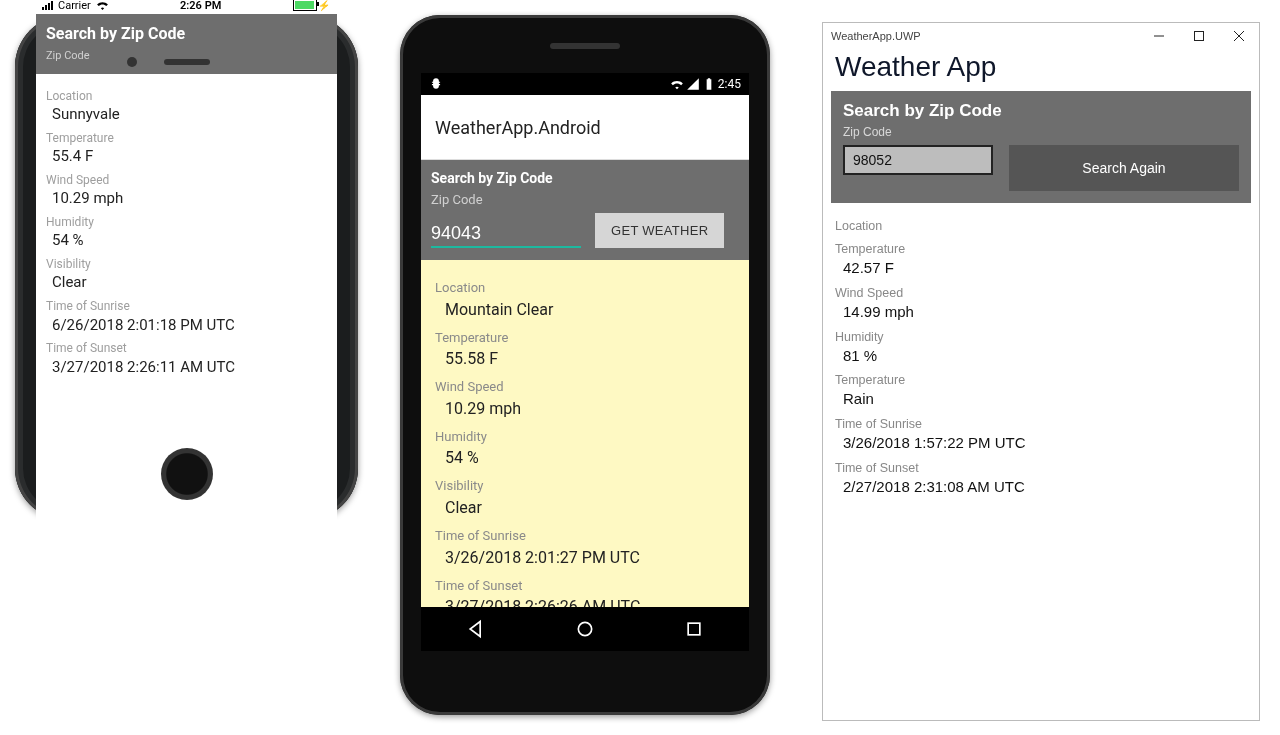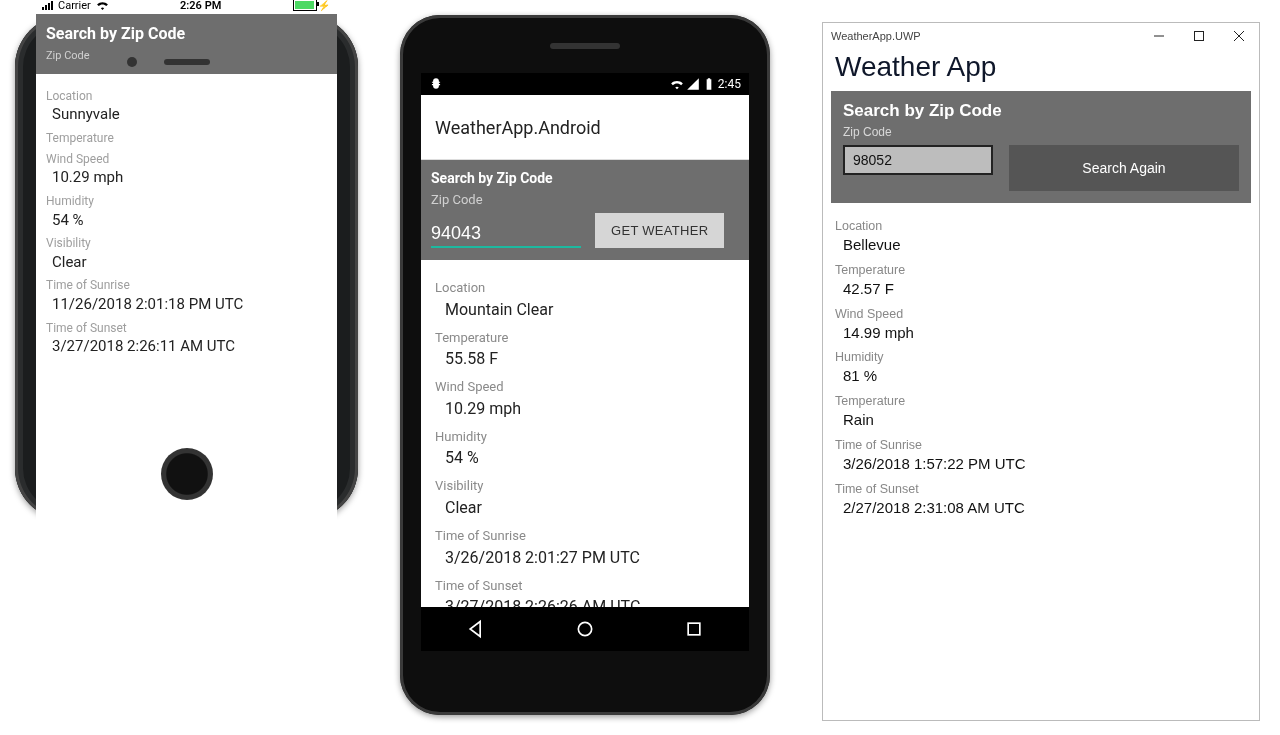--- a/index.html
+++ b/index.html
@@ -47,21 +47,21 @@
 
   
   .droid{
     position:absolute;left:400px;top:15px;
     width:370px;height:700px;
     background:#0e0e0e;border-radius:40px;
     box-shadow:inset 0 0 0 3px #3a3a3a,0 2px 6px rgba(0,0,0,.4);
     display:flex;align-items:center;justify-content:center;
   }
   .droid .top-spk{position:absolute;top:28px;left:50%;transform:translateX(-50%);width:70px;height:6px;border-radius:3px;background:#333;}
-  .droid .screen{width:328px;height:578px;background:#ffffff;margin-top:-6px;overflow:hidden;position:relative;}
+  .droid .screen{width:328px;height:578px;background:#fef9c3;margin-top:-6px;overflow:hidden;position:relative;}
   .droid .statusbar{height:22px;background:#000;color:#fff;display:flex;align-items:center;justify-content:flex-end;padding:0 8px;font-size:12px;gap:2px;}
   .droid .statusbar .ico{width:14px;height:14px;fill:#fff;}
   .droid .statusbar .left{margin-right:auto;}
   .droid .titlebar{height:48px;background:#fff;display:flex;align-items:center;padding:8px 14px;font-size:18px;color:#222;border-bottom:1px solid #ddd;}
   .droid .hdr-dark{background:#6e6e6e}
   .droid .hdr-dark .title{font-size:14px}
   .droid .zipline{display:flex;align-items:flex-end;gap:14px;margin-top:6px;}
   .droid .zipinput{background:transparent;border:none;border-bottom:2px solid #1db9a0;color:#fff;font-size:18px;width:150px;padding:2px 0;}
   .droid .btn{background:#d6d6d6;color:#333;border:none;font-size:13px;font-weight:500;padding:10px 16px;cursor:pointer;letter-spacing:.3px;}
   .droid .body{padding:10px 14px;}
@@ -122,28 +122,29 @@
       </div>
     </div>
     <div class="hdr-dark">
       <div class="title">Search by Zip Code</div>
       <div class="zcl">Zip Code</div>
     </div>
     <div class="body">
       <div class="label">Location</div>
       <div class="val">Sunnyvale</div>
       <div class="label">Temperature</div>
+      <div class="val">55.4 F</div>
       <div class="label">Wind Speed</div>
       <div class="val">10.29 mph</div>
       <div class="label">Humidity</div>
       <div class="val">54 %</div>
       <div class="label">Visibility</div>
       <div class="val">Clear</div>
       <div class="label">Time of Sunrise</div>
-      <div class="val">11/26/2018 2:01:18 PM UTC</div>
+      <div class="val">6/26/2018 2:01:18 PM UTC</div>
       <div class="label">Time of Sunset</div>
       <div class="val">3/27/2018 2:26:11 AM UTC</div>
     </div>
   </div>
   <div class="home"></div>
 </div>
 
 <div class="droid">
   <div class="top-spk"></div>
   <div class="screen">
@@ -225,21 +226,20 @@
   <div class="panel">
     <div class="title">Search by Zip Code</div>
     <div class="zcl">Zip Code</div>
     <div class="row">
       <input type="text" value="98052" style="">
       <div class="btn">Search Again</div>
     </div>
   </div>
   <div class="body">
     <div class="label">Location</div>
-    <div class="val">Bellevue</div>
     <div class="label">Temperature</div>
     <div class="val">42.57 F</div>
     <div class="label">Wind Speed</div>
     <div class="val">14.99 mph</div>
     <div class="label">Humidity</div>
     <div class="val">81 %</div>
     <div class="label">Temperature</div>
     <div class="val">Rain</div>
     <div class="label">Time of Sunrise</div>
     <div class="val">3/26/2018 1:57:22 PM UTC</div>

